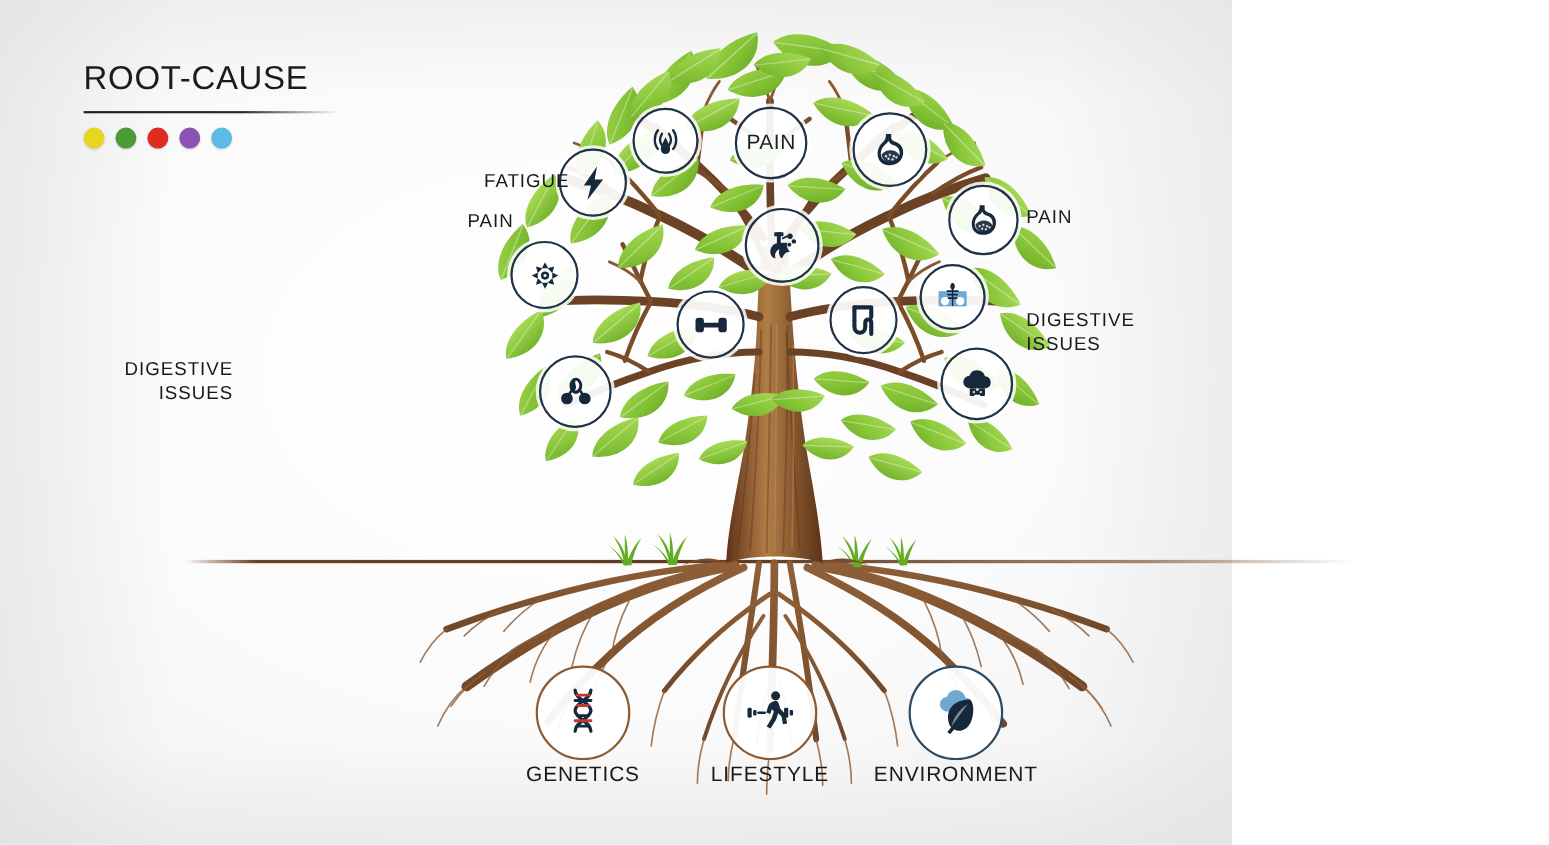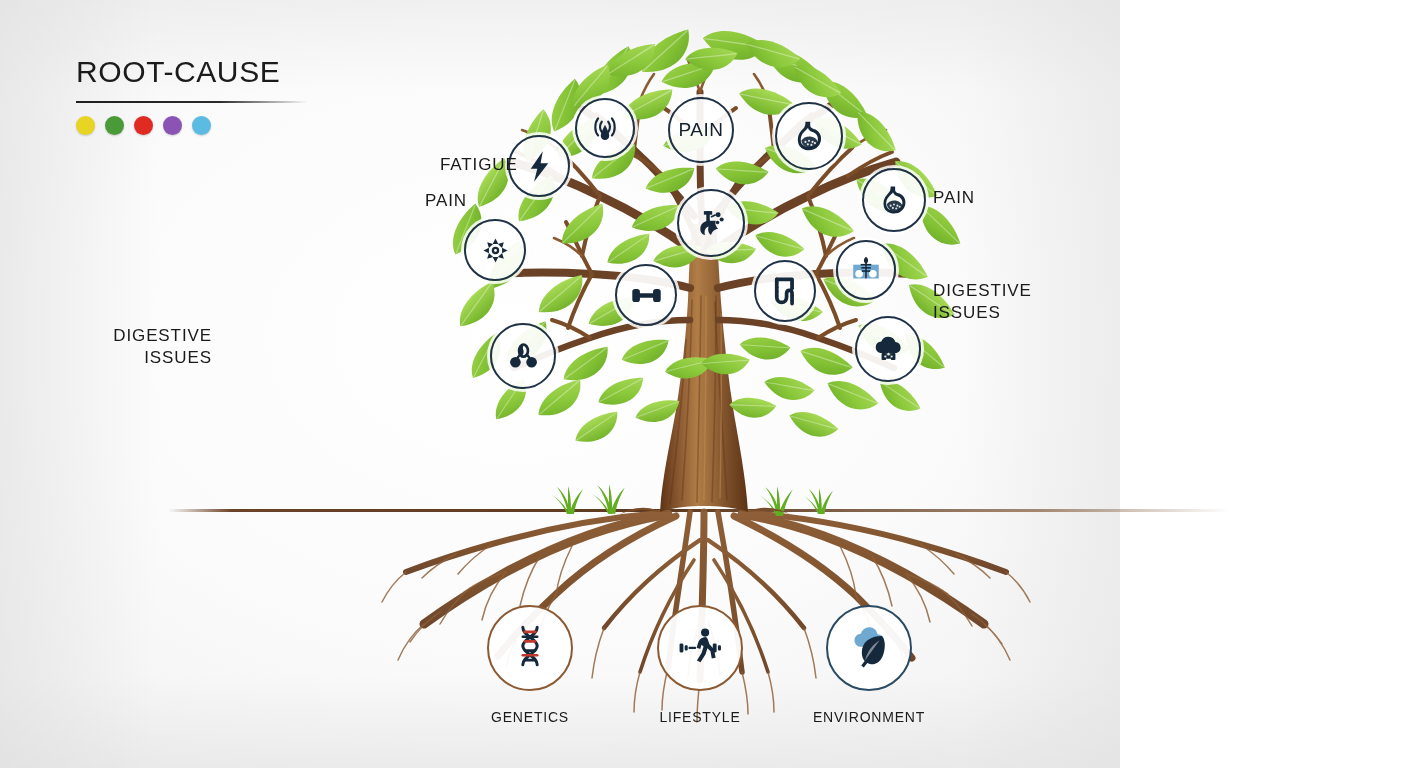--- a/index.html
+++ b/index.html
@@ -70,22 +70,22 @@
   .lbl-left  { text-align:left; }
 
   
   .root-node { position:absolute; z-index:30; width:86px; height:86px; }
   .root-circle {
     width:86px; height:86px; border-radius:50%;
     background:rgba(255,255,255,.95);
     display:flex; align-items:center; justify-content:center;
   }
   .root-label {
-    position:absolute; top:104px; left:50%; transform:translateX(-50%);
-    font-size:14px; letter-spacing:.8px; color:#1a1a1a; white-space:nowrap;
+    position:absolute; top:89px; left:50%; transform:translateX(-50%);
+    font-size:19px; letter-spacing:.8px; color:#1a1a1a; white-space:nowrap;
   }
 </style>
 </head>
 <body>
 
 <div id="stage">
 
   <div id="title-block">
     <div class="title-line">ROOT-CAUSE</div>
     <div id="title-rule"></div>

